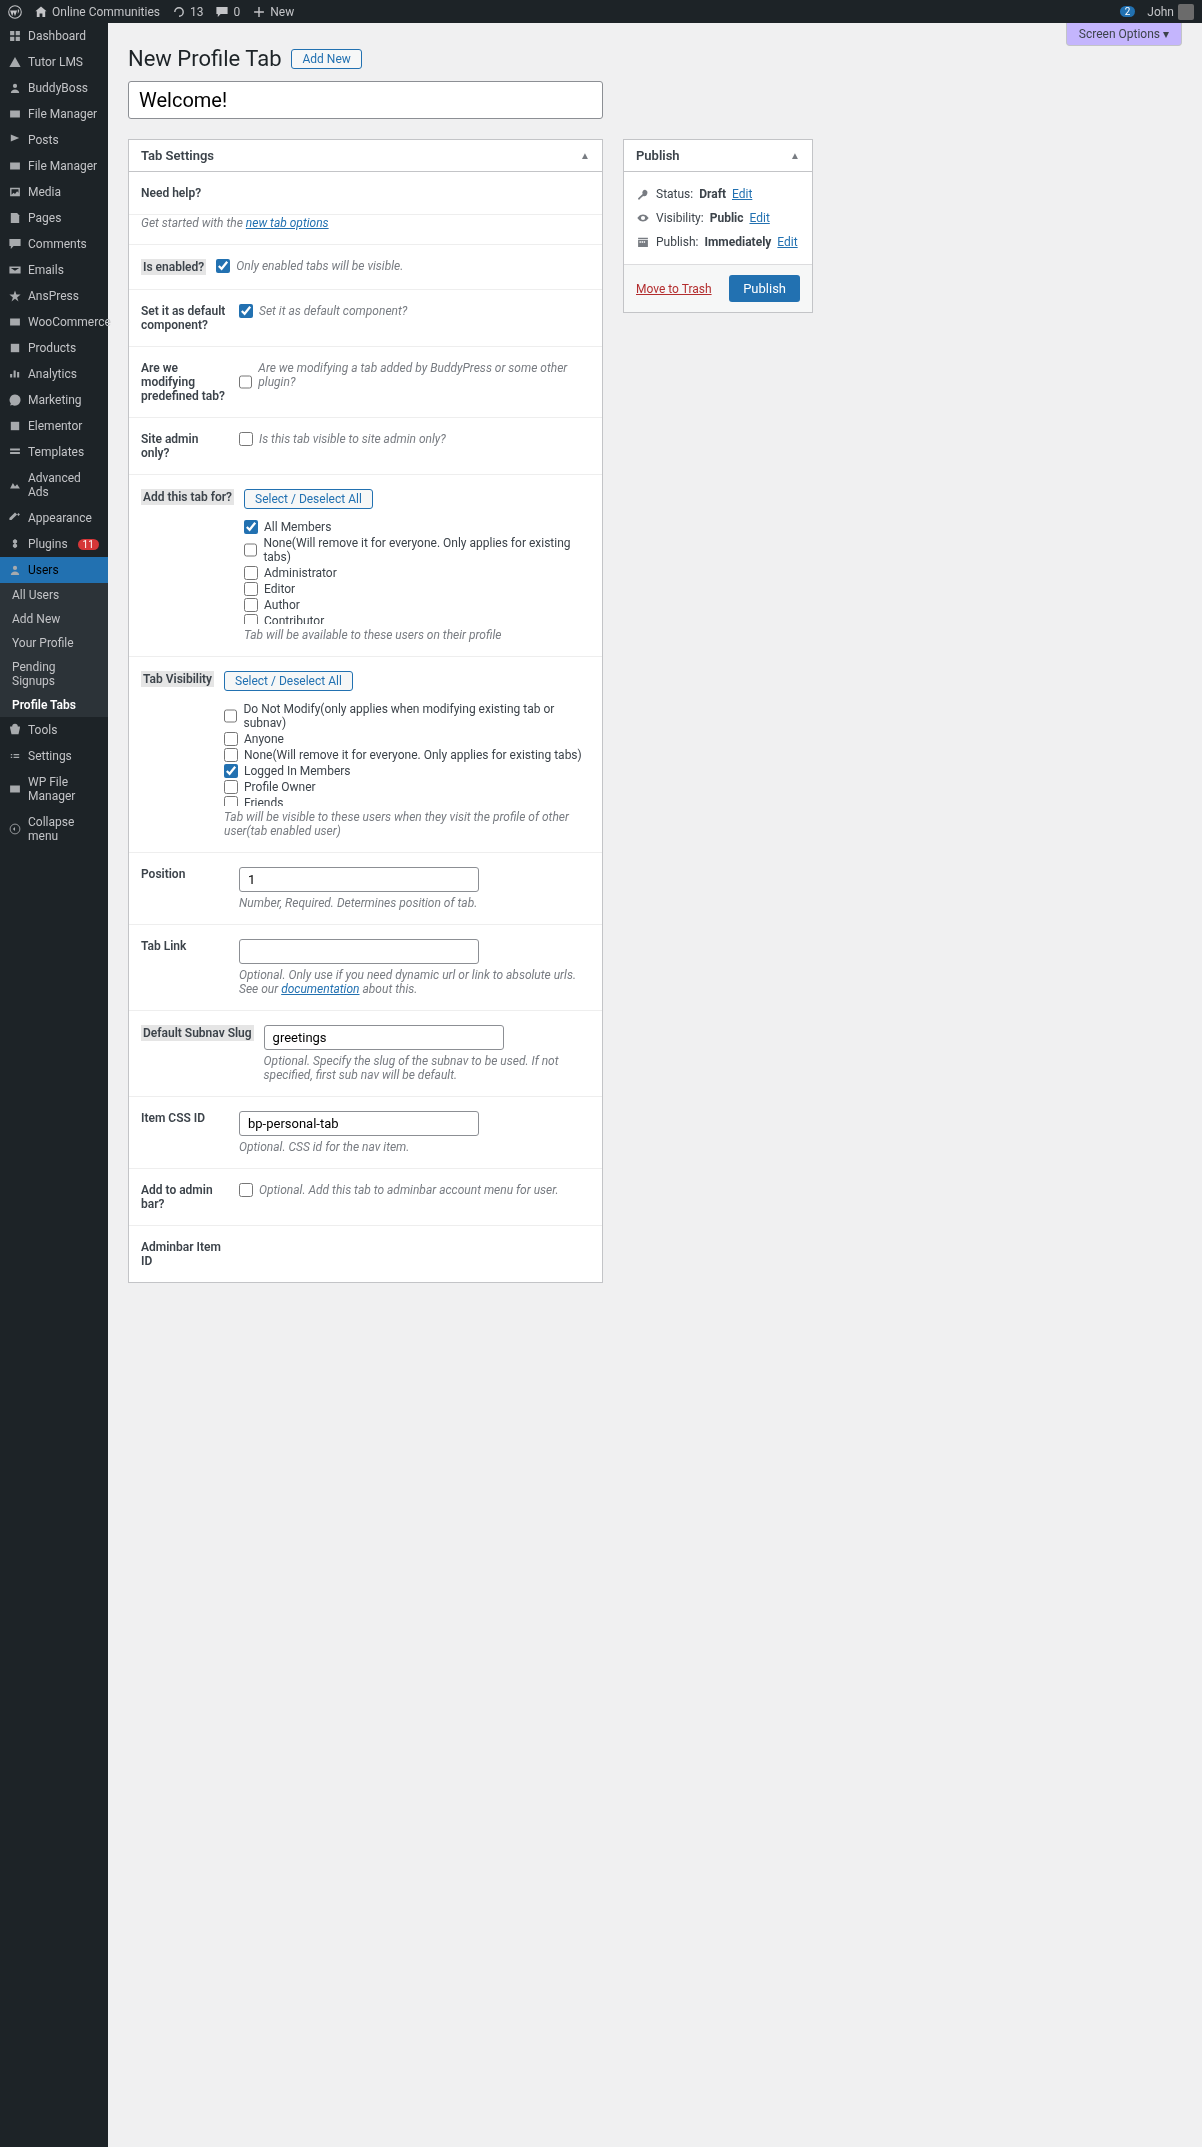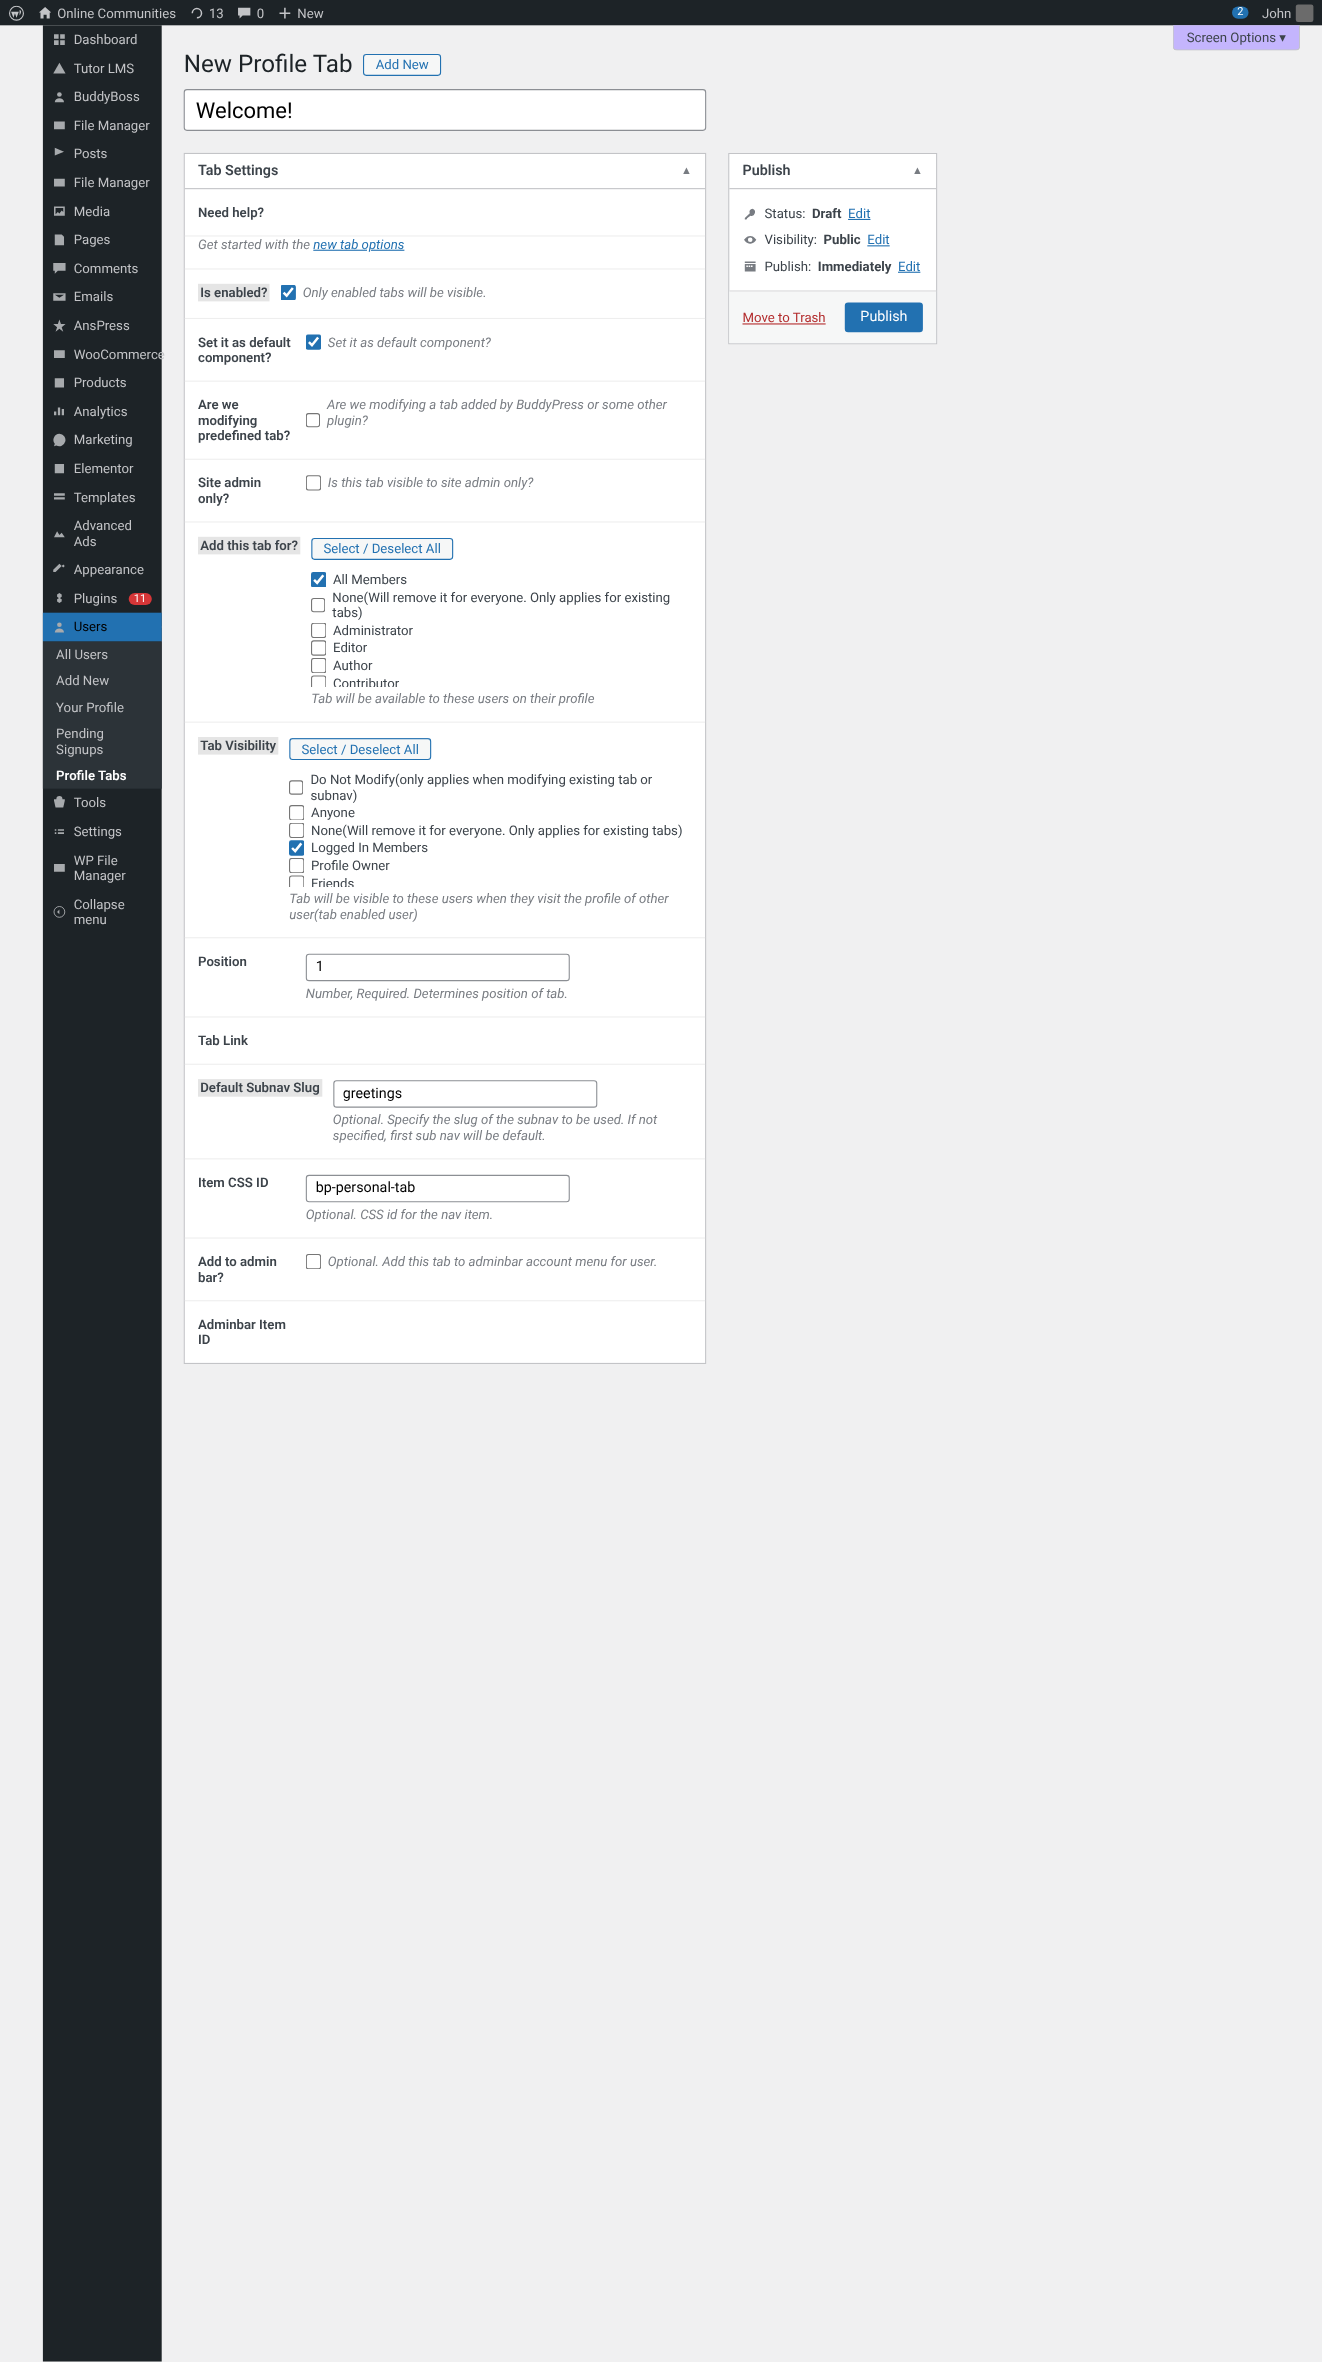--- a/index.html
+++ b/index.html
@@ -2,21 +2,21 @@
 <html><head>
 <meta charset="utf-8">
 <style>
 * { margin:0; padding:0; box-sizing:border-box; font-family:-apple-system,BlinkMacSystemFont,"Segoe UI",Roboto,sans-serif; }
 body { background:#f0f0f1; font-size:13px; color:#3c434a; }
 .adminbar { background:#1d2327; color:#c3c4c7; height:23px; display:flex; align-items:center; padding:0 8px; font-size:12px; justify-content:space-between; }
 .adminbar-left, .adminbar-right { display:flex; align-items:center; gap:12px; }
 .adminbar-item { display:flex; align-items:center; gap:4px; cursor:pointer; }
 .adminbar svg { width:14px; height:14px; fill:#c3c4c7; }
 .badge-blue { background:#2271b1; color:#fff; border-radius:9px; padding:0 5px; font-size:10px; }
-.wrap { display:flex; min-height:calc(100vh - 23px);margin-left:39px; }
+.wrap { display:flex; min-height:calc(100vh - 23px); }
 .sidebar { width:108px; background:#1d2327; color:#c3c4c7; flex-shrink:0; }
 .menu-item { padding:6px 8px; display:flex; align-items:center; gap:6px; cursor:pointer; font-size:12px; }
 .menu-item svg { width:14px; height:14px; fill:#a7aaad; flex-shrink:0; }
 .menu-item.current { background:#2271b1; color:#000000; position:relative; }
 .menu-item.current::after { content:""; position:absolute; right:-8px; top:50%; transform:translateY(-50%); border:8px solid transparent; border-right-color:#f0f0f1; }
 .submenu { background:#2c3338; }
 .submenu-item { padding:5px 8px 5px 12px; font-size:12px; cursor:pointer; color:#c3c4c7; }
 .submenu-item.current { color:#fff; font-weight:600; }
 .content { flex:1; padding:0 20px 20px 20px; }
 .screen-opts { float:right; background:#c4b5fd; border:1px solid #c3c4c7; border-top:none; padding:4px 12px; font-size:12px; cursor:pointer; border-radius:0 0 4px 4px; }
@@ -403,20 +403,24 @@
           <div class="settings-block">
             <div class="setting-label">Position</div>
             <div class="setting-ctrl">
               <input type="text" class="text-input" value="1" style="">
               <div class="help-text">Number, Required. Determines position of tab.</div>
             </div>
           </div>
 
           <div class="settings-block">
             <div class="setting-label">Tab Link</div>
+            <div class="setting-ctrl">
+              <input type="text" class="text-input" style="">
+              <div class="help-text"><span>Optional. Only use if you need dynamic url or link to absolute urls. See our </span><a href="#">documentation</a><span> about this.</span></div>
+            </div>
           </div>
 
           <div class="settings-block">
             <div><span class="setting-label hilite">Default Subnav Slug</span></div>
             <div class="setting-ctrl">
               <input type="text" class="text-input" value="greetings" style="">
               <div class="help-text">Optional. Specify the slug of the subnav to be used. If not specified, first sub nav will be default.</div>
             </div>
           </div>
 

